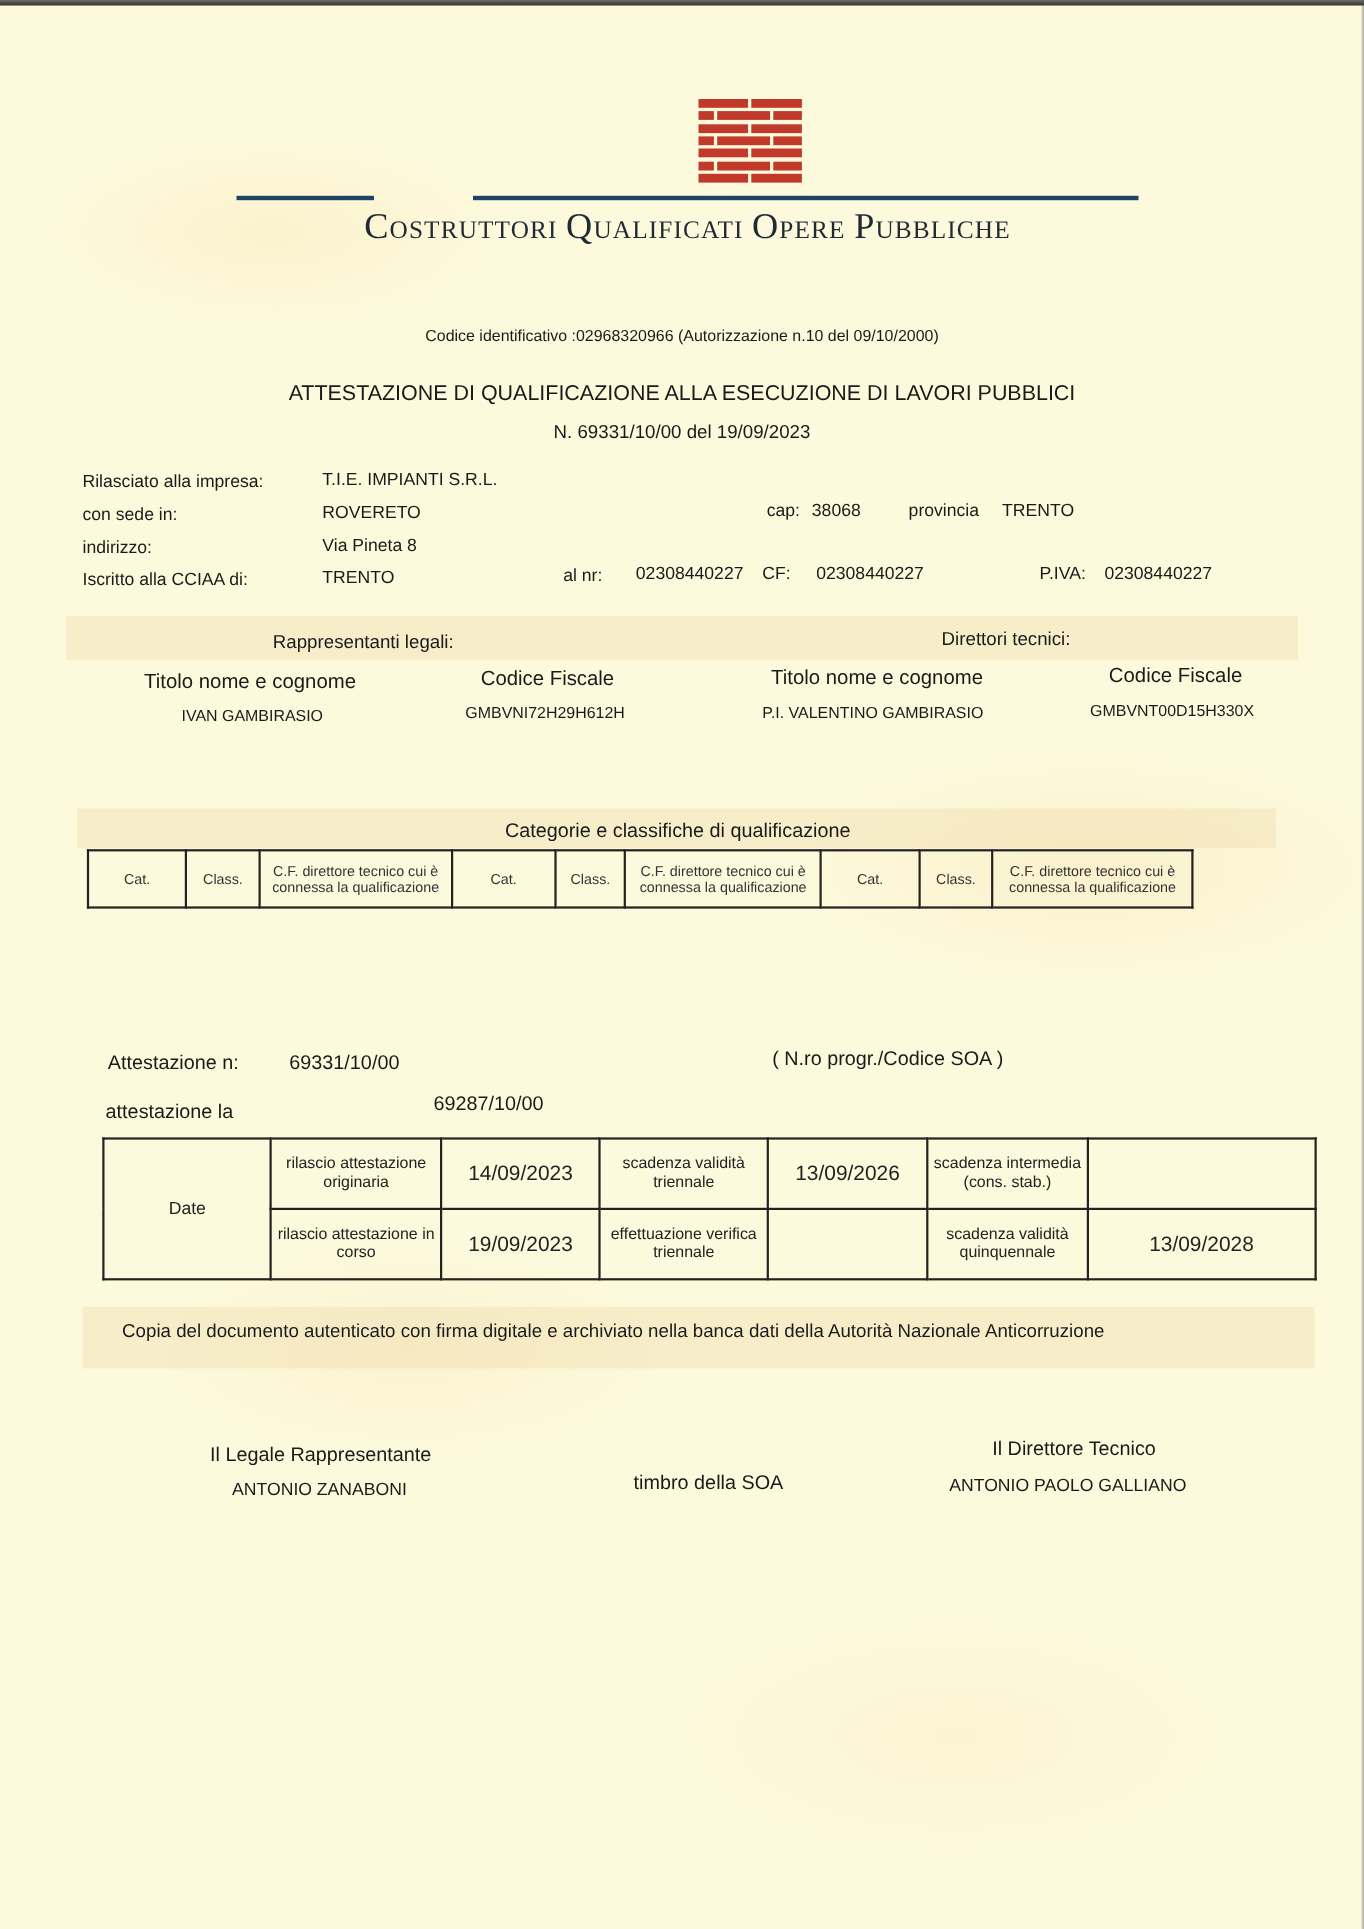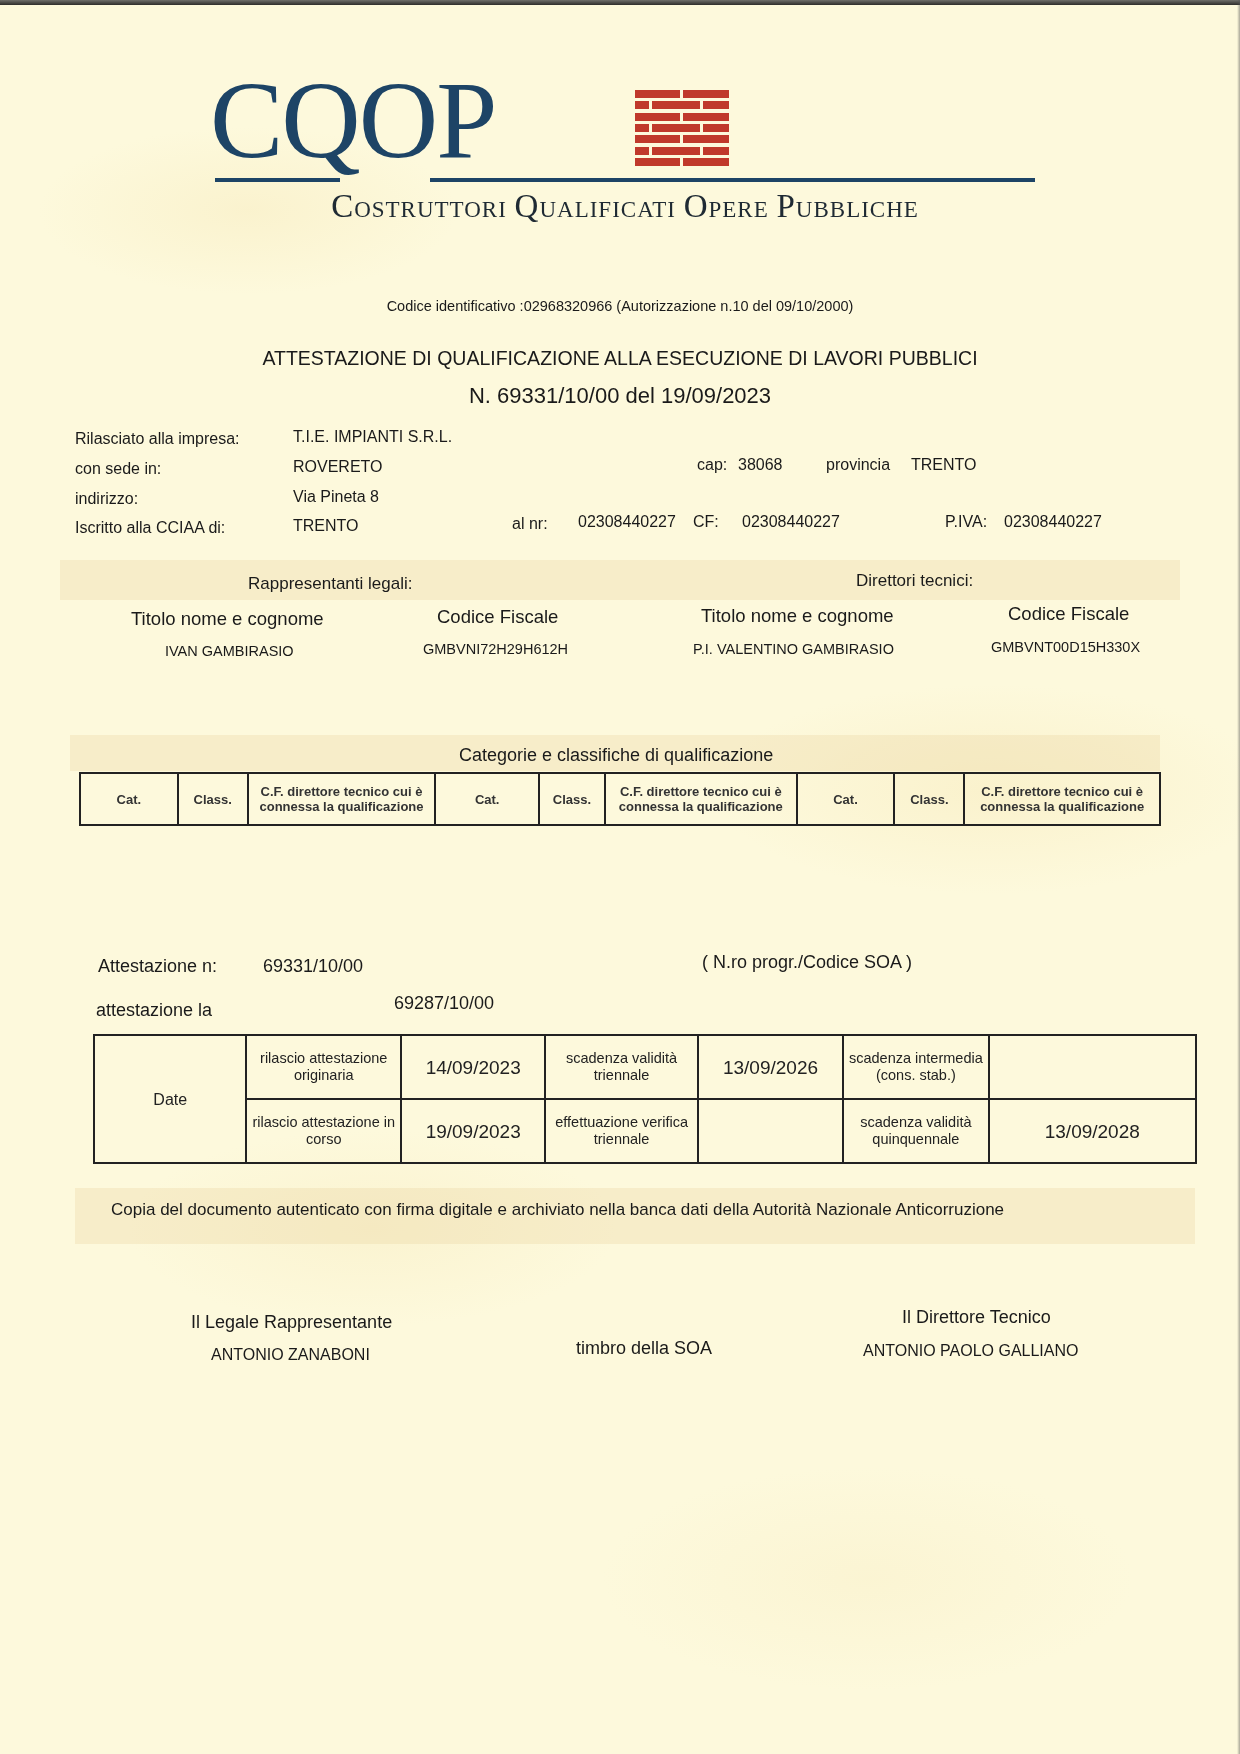--- a/index.html
+++ b/index.html
@@ -34,41 +34,40 @@
     font-family:"Liberation Serif", serif; color:#1f2a33; font-size:27px;
     font-variant: small-caps; letter-spacing:1px; }
   .logo-sub span { font-size:33px; }
 
   .center { position:absolute; left:0; width:1240px; text-align:center; }
 
   .label { font-size:16px; }
 
   .shade { position:absolute; background: rgba(235,215,165,0.35); }
 
-  table.cat { position:absolute; left:79px; top:772px; width:1082px; border-collapse:collapse;
-    font-size:13px; color:#333;font-weight:bold; }
+  table.cat { position:absolute; left:79px; top:772px; width:1006px; border-collapse:collapse;
+    font-size:13px; color:#333; }
   table.cat td { border:2px solid #222; text-align:center; padding:2px 4px; }
   table.cat tr.h td { height:46px; }
   table.cat tr.r td { height:26px; font-size:17px; color:#111; }
   table.cat td.l { text-align:left; }
 
   table.dates { position:absolute; left:93px; top:1034px; width:1104px; border-collapse:collapse;
     font-size:14.5px; color:#222; }
   table.dates td { border:2px solid #222; text-align:center; padding:2px 3px; line-height:17px; }
   table.dates tr td { height:58px; }
   table.dates td.d { font-size:19px; }
 </style>
 </head>
 <body>
 
 <div class="topedge"></div>
 <div class="rightedge"></div>
 
 <div class="logo-main">
-  <span class="logo-left">CQOP</span>
   <div class="bricks">
     <div class="brow">
         <div class="brick" style="width:45px"></div>
         <div class="brick" style="width:46px"></div>
       </div>
     <div class="brow">
         <div class="brick" style="width:14px"></div>
         <div class="brick" style="width:48px"></div>
         <div class="brick" style="width:26px"></div>
       </div>
@@ -100,21 +99,21 @@
 <div class="logo-line" style="left:430px; width:605px;"></div>
 <div class="logo-sub">
   <span>Costruttori</span>
   <span>Qualificati</span>
   <span>Opere</span>
   <span>Pubbliche</span>
 </div>
 
 <div class="center" style="top:298px; font-size:14.5px;">Codice identificativo :02968320966 (Autorizzazione n.10 del 09/10/2000)</div>
 <div class="center" style="top:347px; font-size:19.5px;">ATTESTAZIONE DI QUALIFICAZIONE ALLA ESECUZIONE DI LAVORI PUBBLICI</div>
-<div class="center" style="top:383px; font-size:22px;">N. 69331/10/00 del 19/09/2023</div>
+<div class="center" style="top:383px; font-size:17px;">N. 69331/10/00 del 19/09/2023</div>
 
 <div class="abs label" style="left:75px; top:430px;">Rilasciato alla impresa:</div>
 <div class="abs label" style="left:293px; top:428px;">T.I.E. IMPIANTI S.R.L.</div>
 <div class="abs label" style="left:75px; top:460px;">con sede in:</div>
 <div class="abs label" style="left:293px; top:458px;">ROVERETO</div>
 <div class="abs label" style="left:697px; top:456px;">cap:</div>
 <div class="abs label" style="left:738px; top:456px;">38068</div>
 <div class="abs label" style="left:826px; top:456px;">provincia</div>
 <div class="abs label" style="left:911px; top:456px;">TRENTO</div>
 <div class="abs label" style="left:75px; top:490px;">indirizzo:</div>

